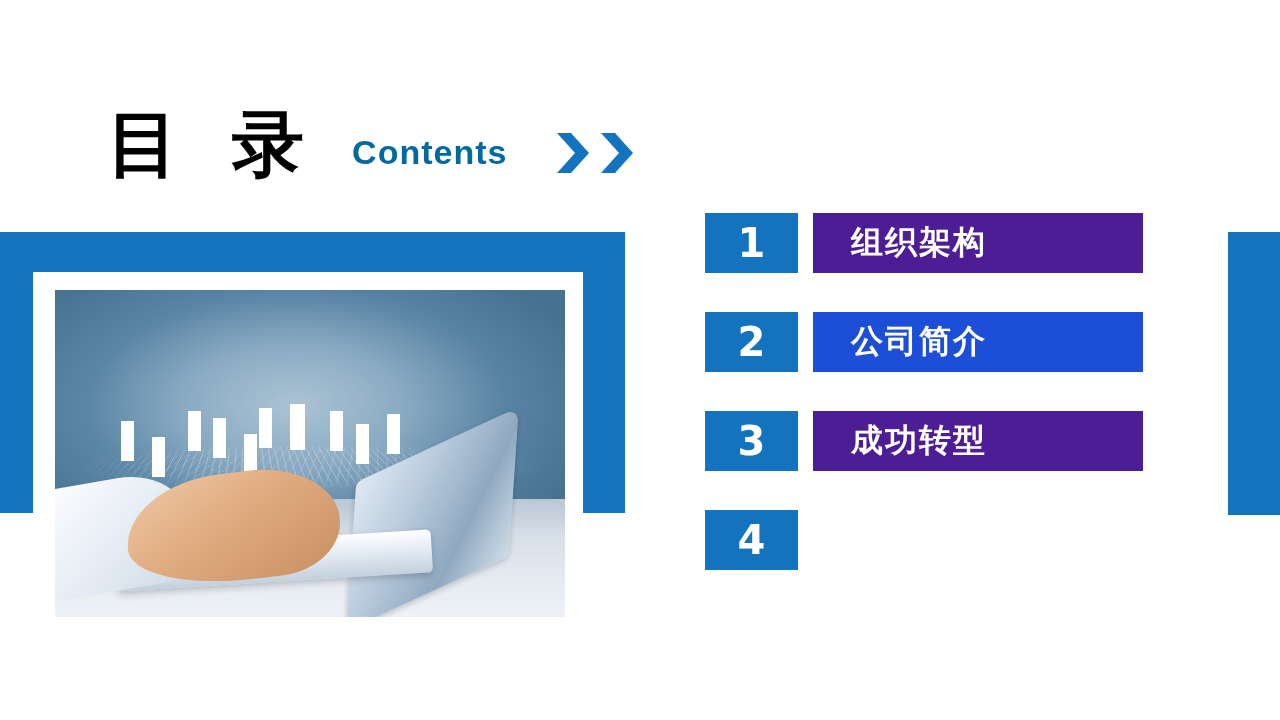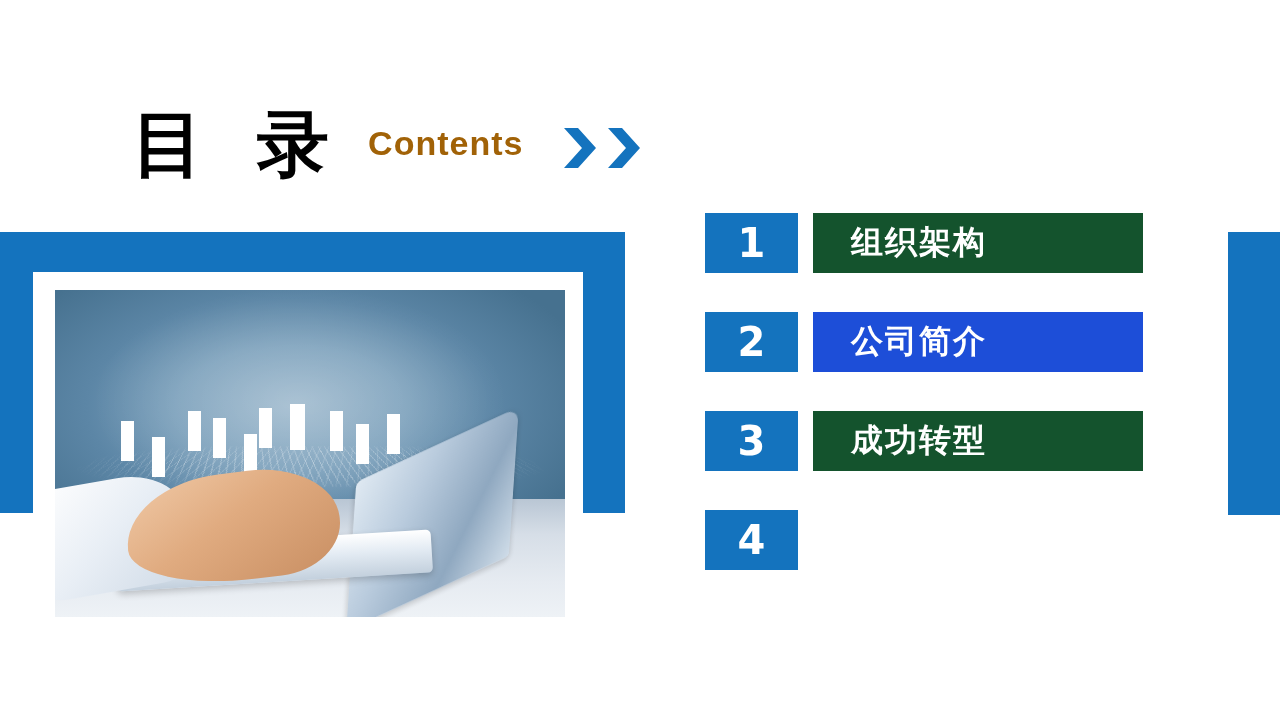--- a/index.html
+++ b/index.html
@@ -11,37 +11,38 @@
   }
   #slide {
     position: relative;
     width: 1280px; height: 720px;
     background: #ffffff;
   }
 
   
   #title-block {
     position: absolute;
-    left: 132px; top: 108px;
-    display: flex;
-    gap: 7px;
+    left: 107px; top: 108px;
+    display: flex;
+    align-items: center;
+    gap: 16px;
   }
   #title-cn {
     font-size: 72px;
     font-weight: bold;
     color: #000000;
     letter-spacing: 14px;
     line-height: 1;
     font-family: "DejaVu Sans", "Liberation Sans", sans-serif;
     white-space: nowrap;
   }
   #title-en {
     font-size: 34px;
     font-weight: bold;
-    color: #a16207;
+    color: #0369a1;
     letter-spacing: 1px;
     margin-left: 18px;
     margin-top: 16px;
     white-space: nowrap;
   }
   #chevrons {
     display: flex;
     gap: 7px;
     margin-left: 32px;
     margin-top: 18px;
@@ -189,21 +190,21 @@
     flex: 1 1 auto;
     color: #ffffff;
     font-size: 32px;
     font-weight: bold;
     display: flex;
     align-items: center;
     padding-left: 38px;
     letter-spacing: 2px;
     font-family: "DejaVu Sans", "Liberation Sans", sans-serif;
   }
-  .menu-label.dark  { background: #14532d; }
+  .menu-label.dark  { background: #4c1d95; }
   .menu-label.light { background: #1d4ed8; }
 </style>
 </head>
 <body>
 
 <div id="slide">
 
   <div id="title-block">
     <div id="title-cn">目 录</div>
     <div id="title-en">Contents</div>

